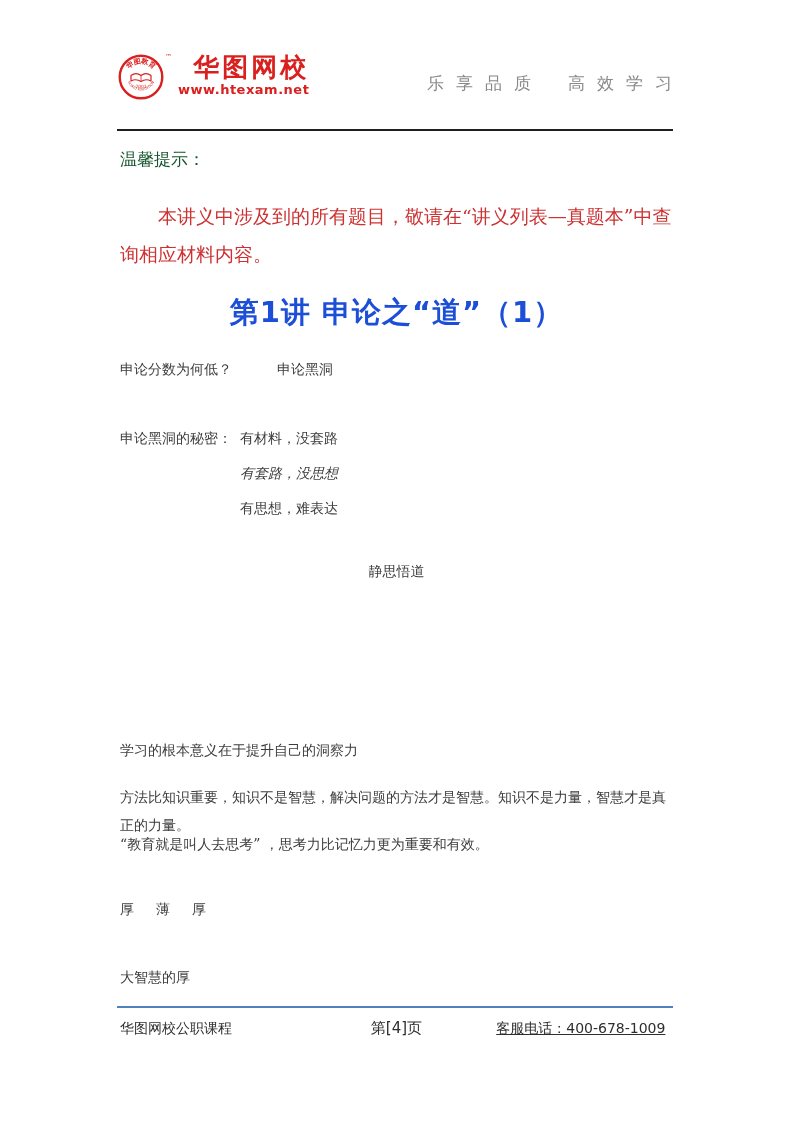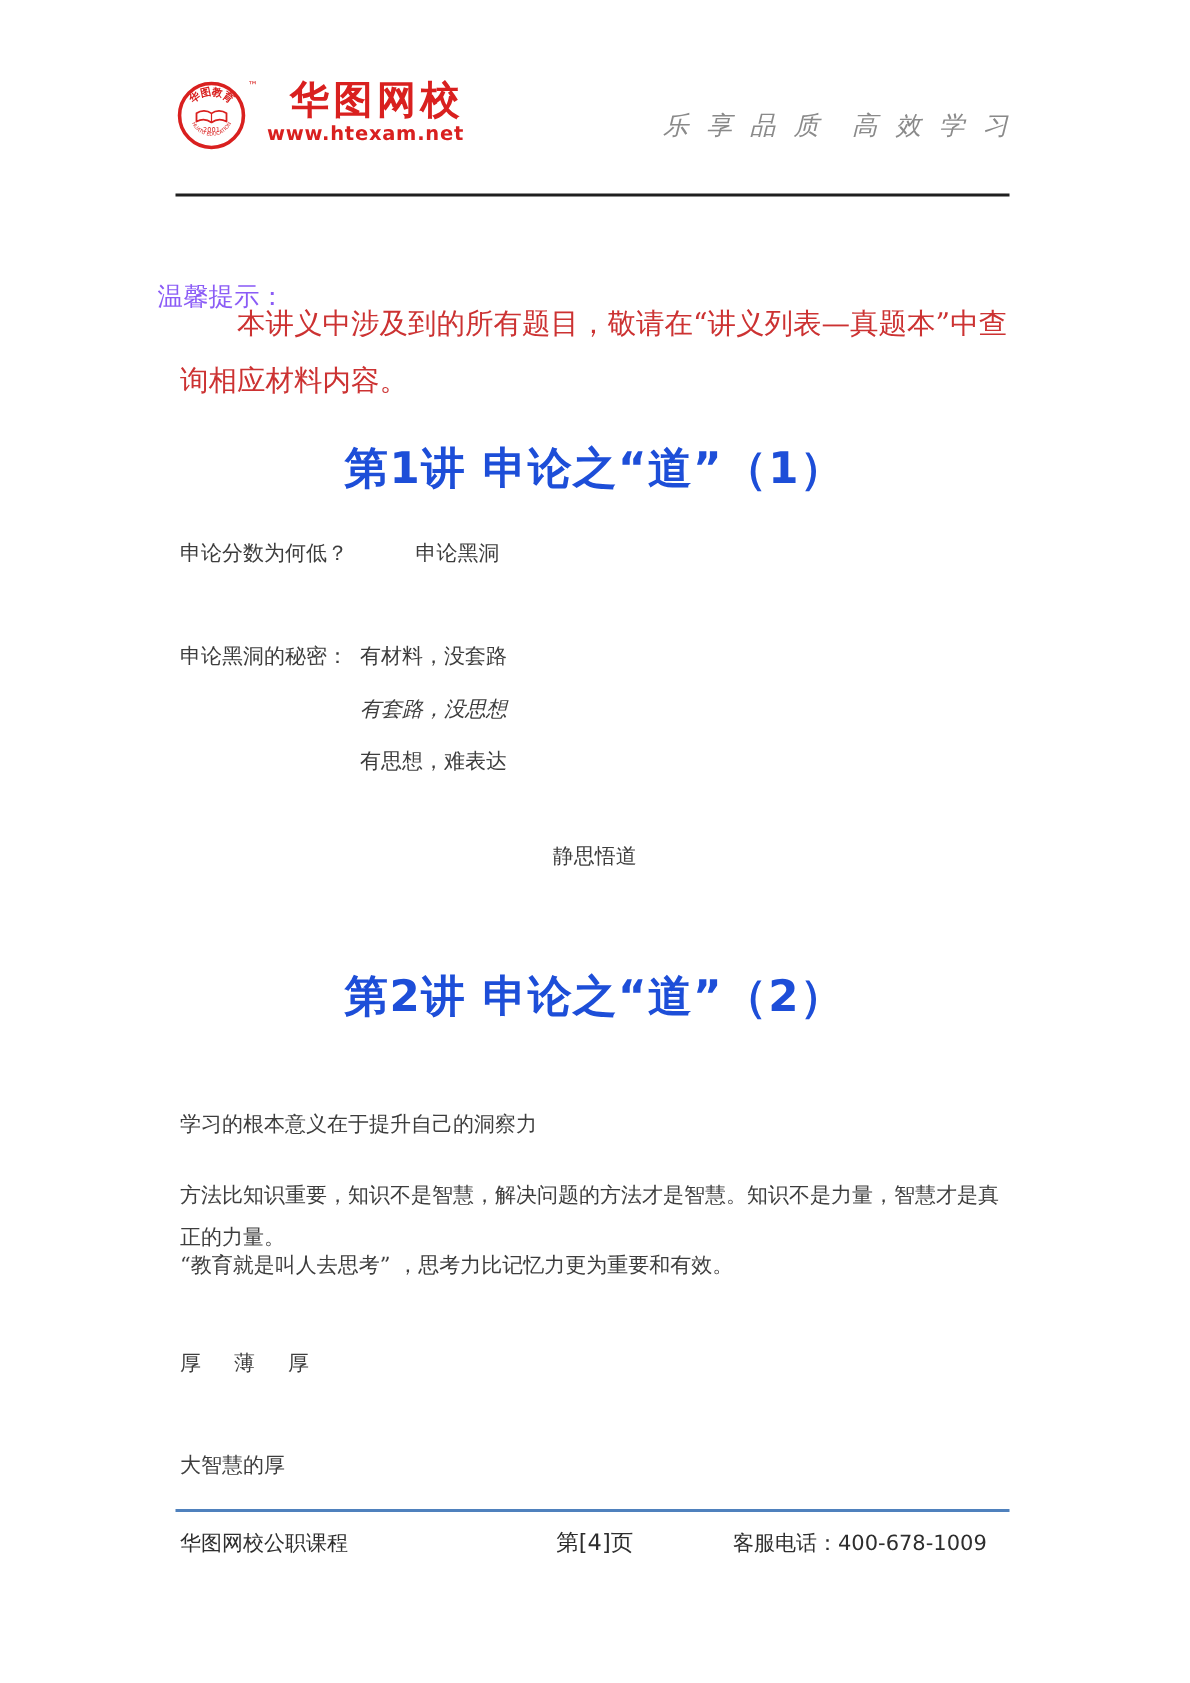--- a/index.html
+++ b/index.html
@@ -33,35 +33,33 @@
   .brand-url {
     font-family: "DejaVu Sans", sans-serif;
     font-weight: 700;
     font-size: 13px;
     line-height: 16px;
     letter-spacing: 0.5px;
     color: #d9201f;
   }
   .tagline {
     top: 72px; right: 121px;
-    display: flex; gap: 22px;
+    display: flex; gap: 37px;
     font-family: "DejaVu Sans", sans-serif;
     font-size: 17px;
     color: #8a8a8a;
-    font-style: italic;
   }
   .tagline span { letter-spacing: 12px; margin-right: -12px; }
   .header-rule { top: 129px; left: 117px; width: 556px; height: 2px; background: #1f1f1f; }
 
   
   .notice-heading {
-    top: 149px; left: 105px;
+    top: 149px; left: 120px;
     font-size: 17px; line-height: 1.2;
-    color: #8b5cf6;
-    margin-top: 39px;
+    color: #14532d;
   }
   .notice-para {
     top: 197px; left: 120px; width: 557px;
     font-size: 19px; line-height: 38px;
     text-indent: 2em;
     color: #cc3232;
   }
 
   
   .sec-title {
@@ -96,21 +94,21 @@
   .footer-rule { top: 1006px; left: 117px; width: 556px; height: 2px; background: #4f81bd; }
   .footer-row {
     top: 1019px; left: 120px; width: 553px;
     display: flex; align-items: baseline;
     font-family: "DejaVu Sans", sans-serif;
     font-size: 14px;
     color: #2e2e2e;
   }
   .footer-row .f-left   { flex: 1; text-align: left; }
   .footer-row .f-center { flex: 1; text-align: center; font-size: 15px; }
-  .footer-row .f-right  { flex: 1; text-align: left; }
+  .footer-row .f-right  { flex: 1; text-align: center; text-decoration: underline; }
 </style>
 </head>
 <body>
 
 <div class="page">
 
   <div class="abs logo">
     <svg class="seal" viewBox="0 0 48 48" aria-hidden="true">
       <circle cx="24" cy="24" r="21.3" fill="#ffffff" stroke="#d9201f" stroke-width="2.4"></circle>
       <defs>
@@ -150,21 +148,20 @@
     <span>申论分数为何低？</span><span class="gap"></span><span>申论黑洞</span>
   </div>
 
   <div class="abs body-line secret-label">申论黑洞的秘密：</div>
   <div class="abs body-line secret-item-0">有材料，没套路</div>
   <div class="abs body-line secret-item-1">有套路，没思想</div>
   <div class="abs body-line secret-item-2">有思想，难表达</div>
 
   <div class="abs body-line meditation">静思悟道</div>
 
-  <div class="abs sec-title title-2">第2讲 申论之“道”（2）</div>
 
   <div class="abs body-line p-xuexi">学习的根本意义在于提升自己的洞察力</div>
   <div class="abs body-line p-fangfa">方法比知识重要，知识不是智慧，解决问题的方法才是智慧。知识不是力量，智慧才是真正的力量。</div>
   <div class="abs body-line p-jiaoyu">“教育就是叫人去思考” ，思考力比记忆力更为重要和有效。</div>
   <div class="abs body-line p-hou">厚　薄　厚</div>
   <div class="abs body-line p-dazhi">大智慧的厚</div>
 
   <div class="abs footer-rule"></div>
   <div class="abs footer-row">
     <span class="f-left">华图网校公职课程</span>

